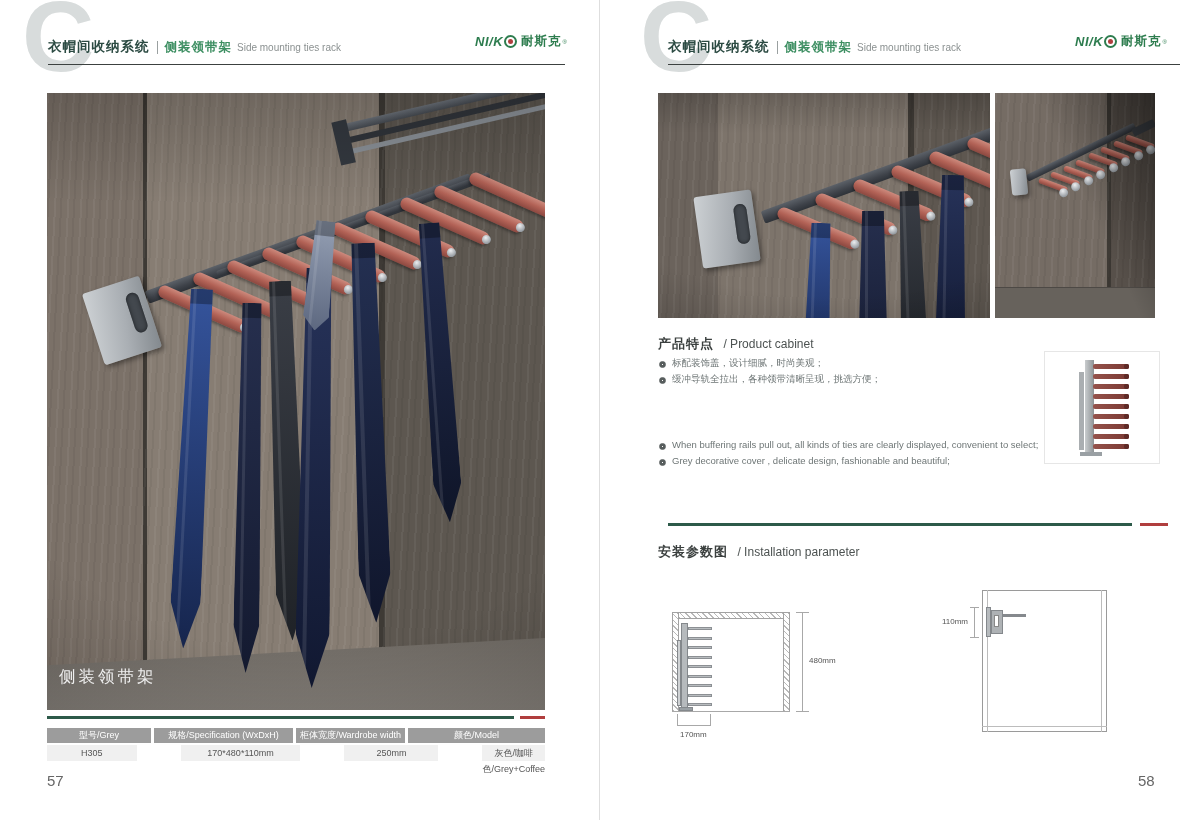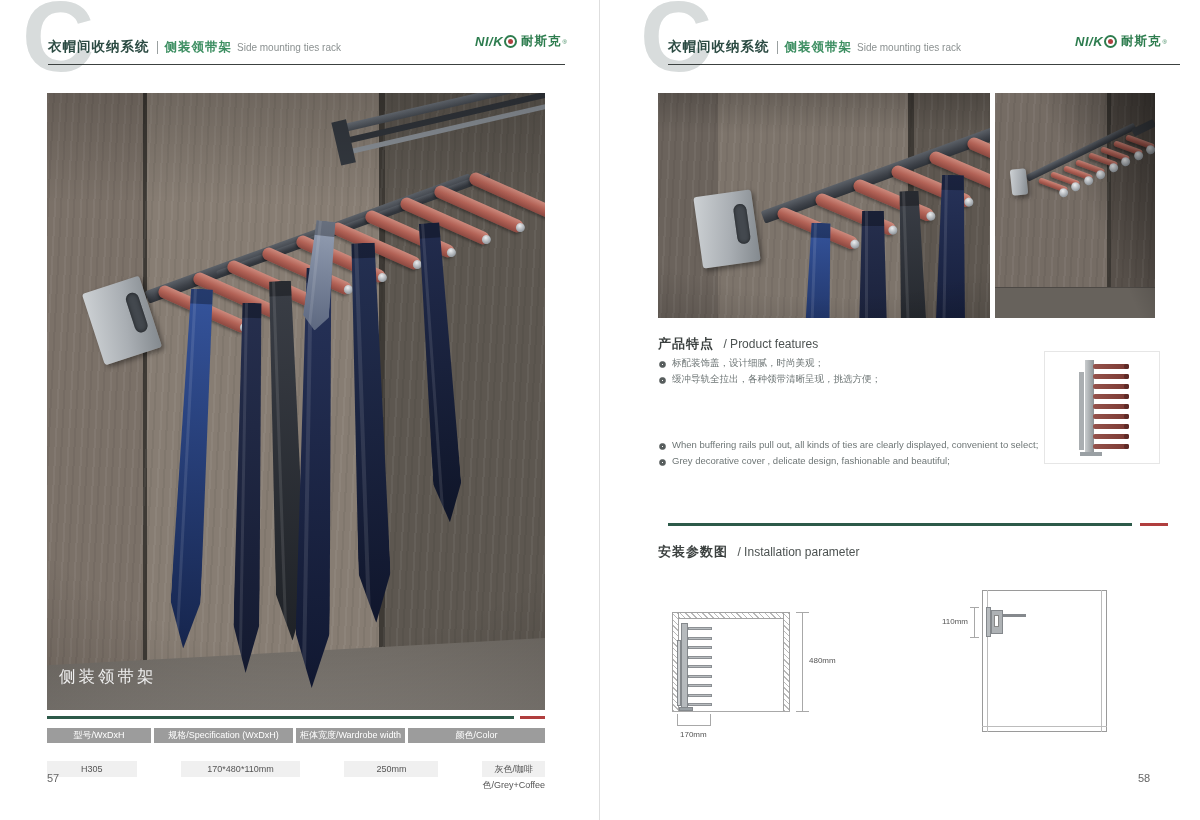--- a/index.html
+++ b/index.html
@@ -63,23 +63,23 @@
 
   
   .rule{position:absolute;height:3px;}
   .rule .g{position:absolute;left:0;top:0;height:3px;background:#2d5a49;}
   .rule .r{position:absolute;top:0;height:3px;background:#b03e3e;}
   .spec-table{position:absolute;left:47px;top:728px;width:498px;font-size:9px;}
   .trow{display:flex;gap:3px;}
   .tcell{text-align:center;}
   .c1{width:104px;} .c2{width:139px;} .c3{width:109px;} .c4{flex:1;}
   .thead .tcell{background:#9c9c9c;color:#fff;line-height:15px;height:15px;}
-  .tdata{margin-top:18px;gap:44px;}
+  .tdata{margin-top:2px;gap:44px;}
   .tdata .tcell{background:#f0f0f0;color:#555;line-height:16px;height:16px;}
-  .pageno{position:absolute;top:772px;font-size:11px;color:#666;}
+  .pageno{position:absolute;top:772px;font-size:15px;color:#666;}
   #pageL .pageno{left:47px;} #pageR .pageno{left:538px;}
 
   
   .sec-head{position:absolute;white-space:nowrap;}
   .sec-head .cn{font-size:13px;font-weight:bold;color:#3b403f;letter-spacing:1px;}
   .sec-head .en{font-size:12px;color:#4c5251;margin-left:5px;}
   .feat-list{position:absolute;left:58px;}
   .feat-item{position:relative;padding-left:14px;font-size:9.5px;color:#6e7676;
              line-height:16px;white-space:nowrap;}
   .bullet{position:absolute;left:1px;top:5.5px;width:5px;height:5px;border-radius:50%;
@@ -171,24 +171,24 @@
     <div class="vignette"></div>
     <div class="photo-label">侧装领带架</div>
   </div>
 
   <div class="rule" style="left:47px;top:716px;width:498px;">
     <div class="g" style="width:467px;"></div>
       <div class="r" style="left:473px;width:25px;"></div>
   </div>
   <div class="spec-table">
     <div class="trow thead">
-      <div class="tcell c1">型号/WxDxH</div>
+      <div class="tcell c1">型号/Grey</div>
       <div class="tcell c2">规格/Specification (WxDxH)</div>
       <div class="tcell c3">柜体宽度/Wardrobe width</div>
-      <div class="tcell c4">颜色/Color</div>
+      <div class="tcell c4">颜色/Model</div>
     </div>
     <div class="trow tdata">
       <div class="tcell c1">H305</div>
       <div class="tcell c2">170*480*110mm</div>
       <div class="tcell c3">250mm</div>
       <div class="tcell c4">灰色/咖啡色/Grey+Coffee</div>
     </div>
   </div>
   <div class="pageno">57</div>
 </div>
@@ -248,21 +248,21 @@
     <div class="fbar" style="left:94px;top:59px;width:30px;height:6px;transform:rotate(20deg);"></div>
     <div class="fbar" style="left:106px;top:53px;width:30px;height:6px;transform:rotate(20deg);"></div>
     <div class="fbar" style="left:119px;top:47px;width:30px;height:6px;transform:rotate(20deg);"></div>
     <div class="fbar" style="left:131px;top:41px;width:30px;height:6px;transform:rotate(20deg);"></div>
     <div class="endcap" style="left:16px;top:76px;width:16px;height:26px;transform:rotate(-6deg);"></div>
     <div class="vignette" style="background:linear-gradient(245deg,rgba(0,0,0,.5),rgba(0,0,0,0) 45%);"></div>
   </div>
 
   <div class="sec-head" style="left:58px;top:334px;">
     <span class="cn">产品特点</span>
-    <span class="en">/ Product features</span>
+    <span class="en">/ Product cabinet</span>
   </div>
   <div class="feat-list" style="top:355px;">
     <div class="feat-item"><span class="bullet"></span><span>标配装饰盖，设计细腻，时尚美观；</span></div>
     <div class="feat-item"><span class="bullet"></span><span>缓冲导轨全拉出，各种领带清晰呈现，挑选方便；</span></div>
   </div>
   <div class="feat-list" style="top:437px;">
     <div class="feat-item"><span class="bullet"></span><span>When buffering rails pull out,  all kinds of ties are clearly displayed,  convenient to select;</span></div>
     <div class="feat-item"><span class="bullet"></span><span>Grey decorative cover , delicate design, fashionable and beautiful;</span></div>
   </div>
 

